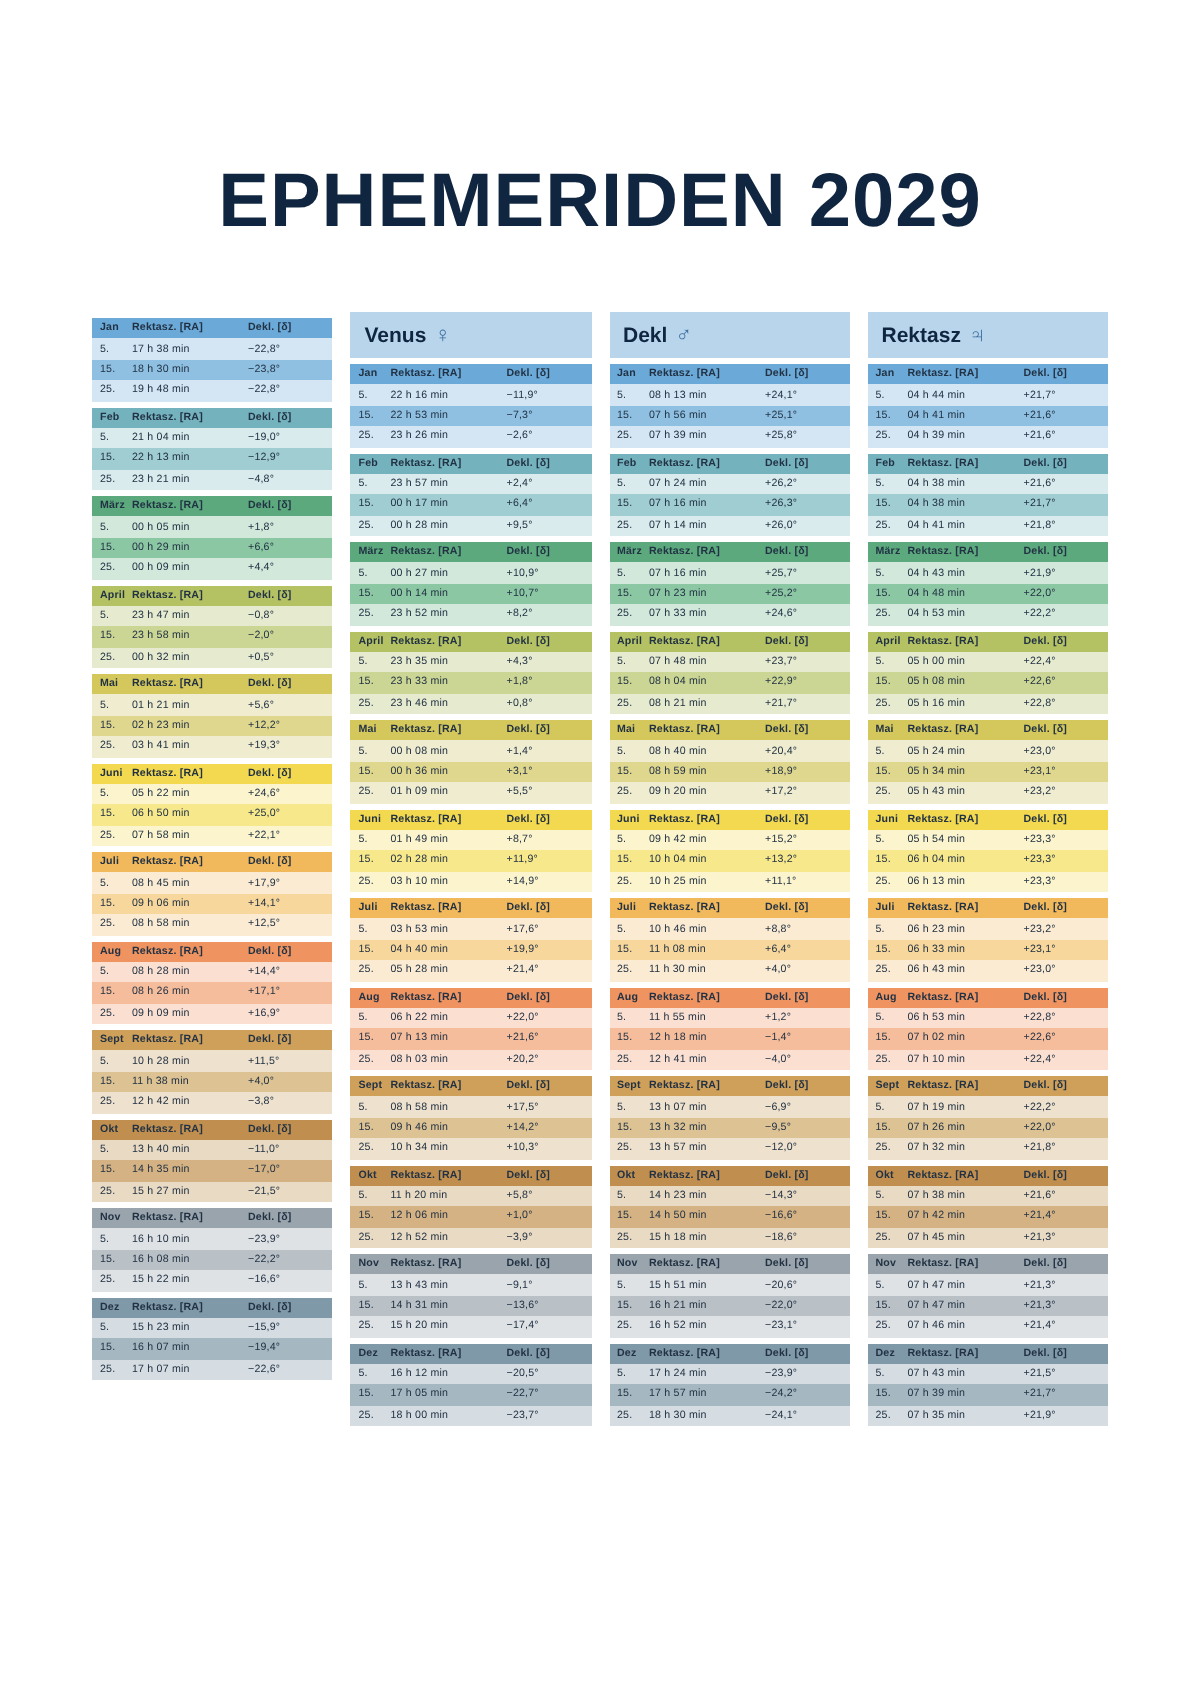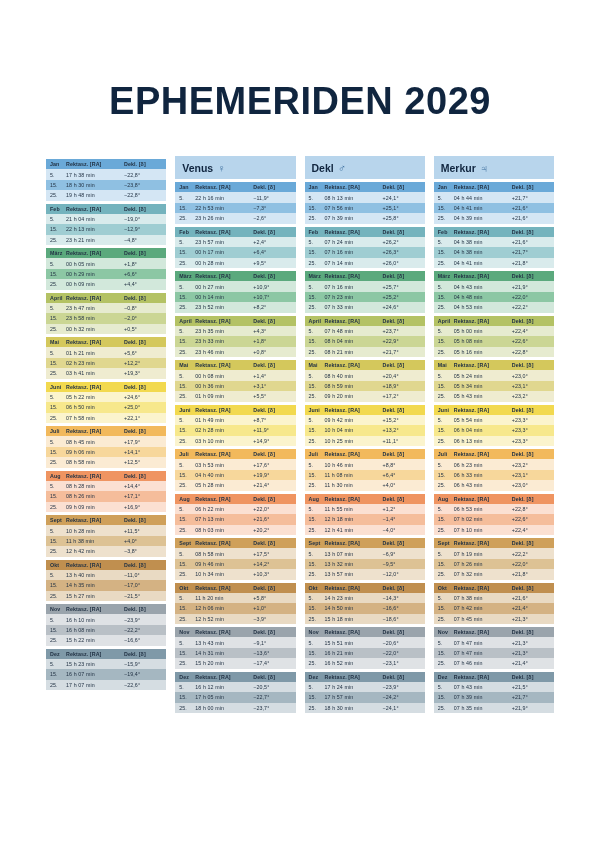--- a/index.html
+++ b/index.html
@@ -880,21 +880,21 @@
           </div>
           <div class="row" style="background: rgb(213, 221, 226);">
             <span class="c-day">25.</span>
             <span class="c-ra">18 h 30 min</span>
             <span class="c-dec">−24,1°</span>
           </div>
         </div>
       </div>
       <div class="planet-col">
         <div class="planet-head">
-          <span>Merkur</span>
+          <span>Rektasz</span>
           <span class="planet-symbol">♃</span>
         </div>
         <div class="month-block">
           <div class="month-head" style="background: rgb(106, 169, 216);">
             <span class="c-day">Jan</span>
             <span class="c-ra">Rektasz. [RA]</span>
             <span class="c-dec">Dekl. [δ]</span>
           </div>
           <div class="row" style="background: rgb(212, 230, 244);">
             <span class="c-day">5.</span>

